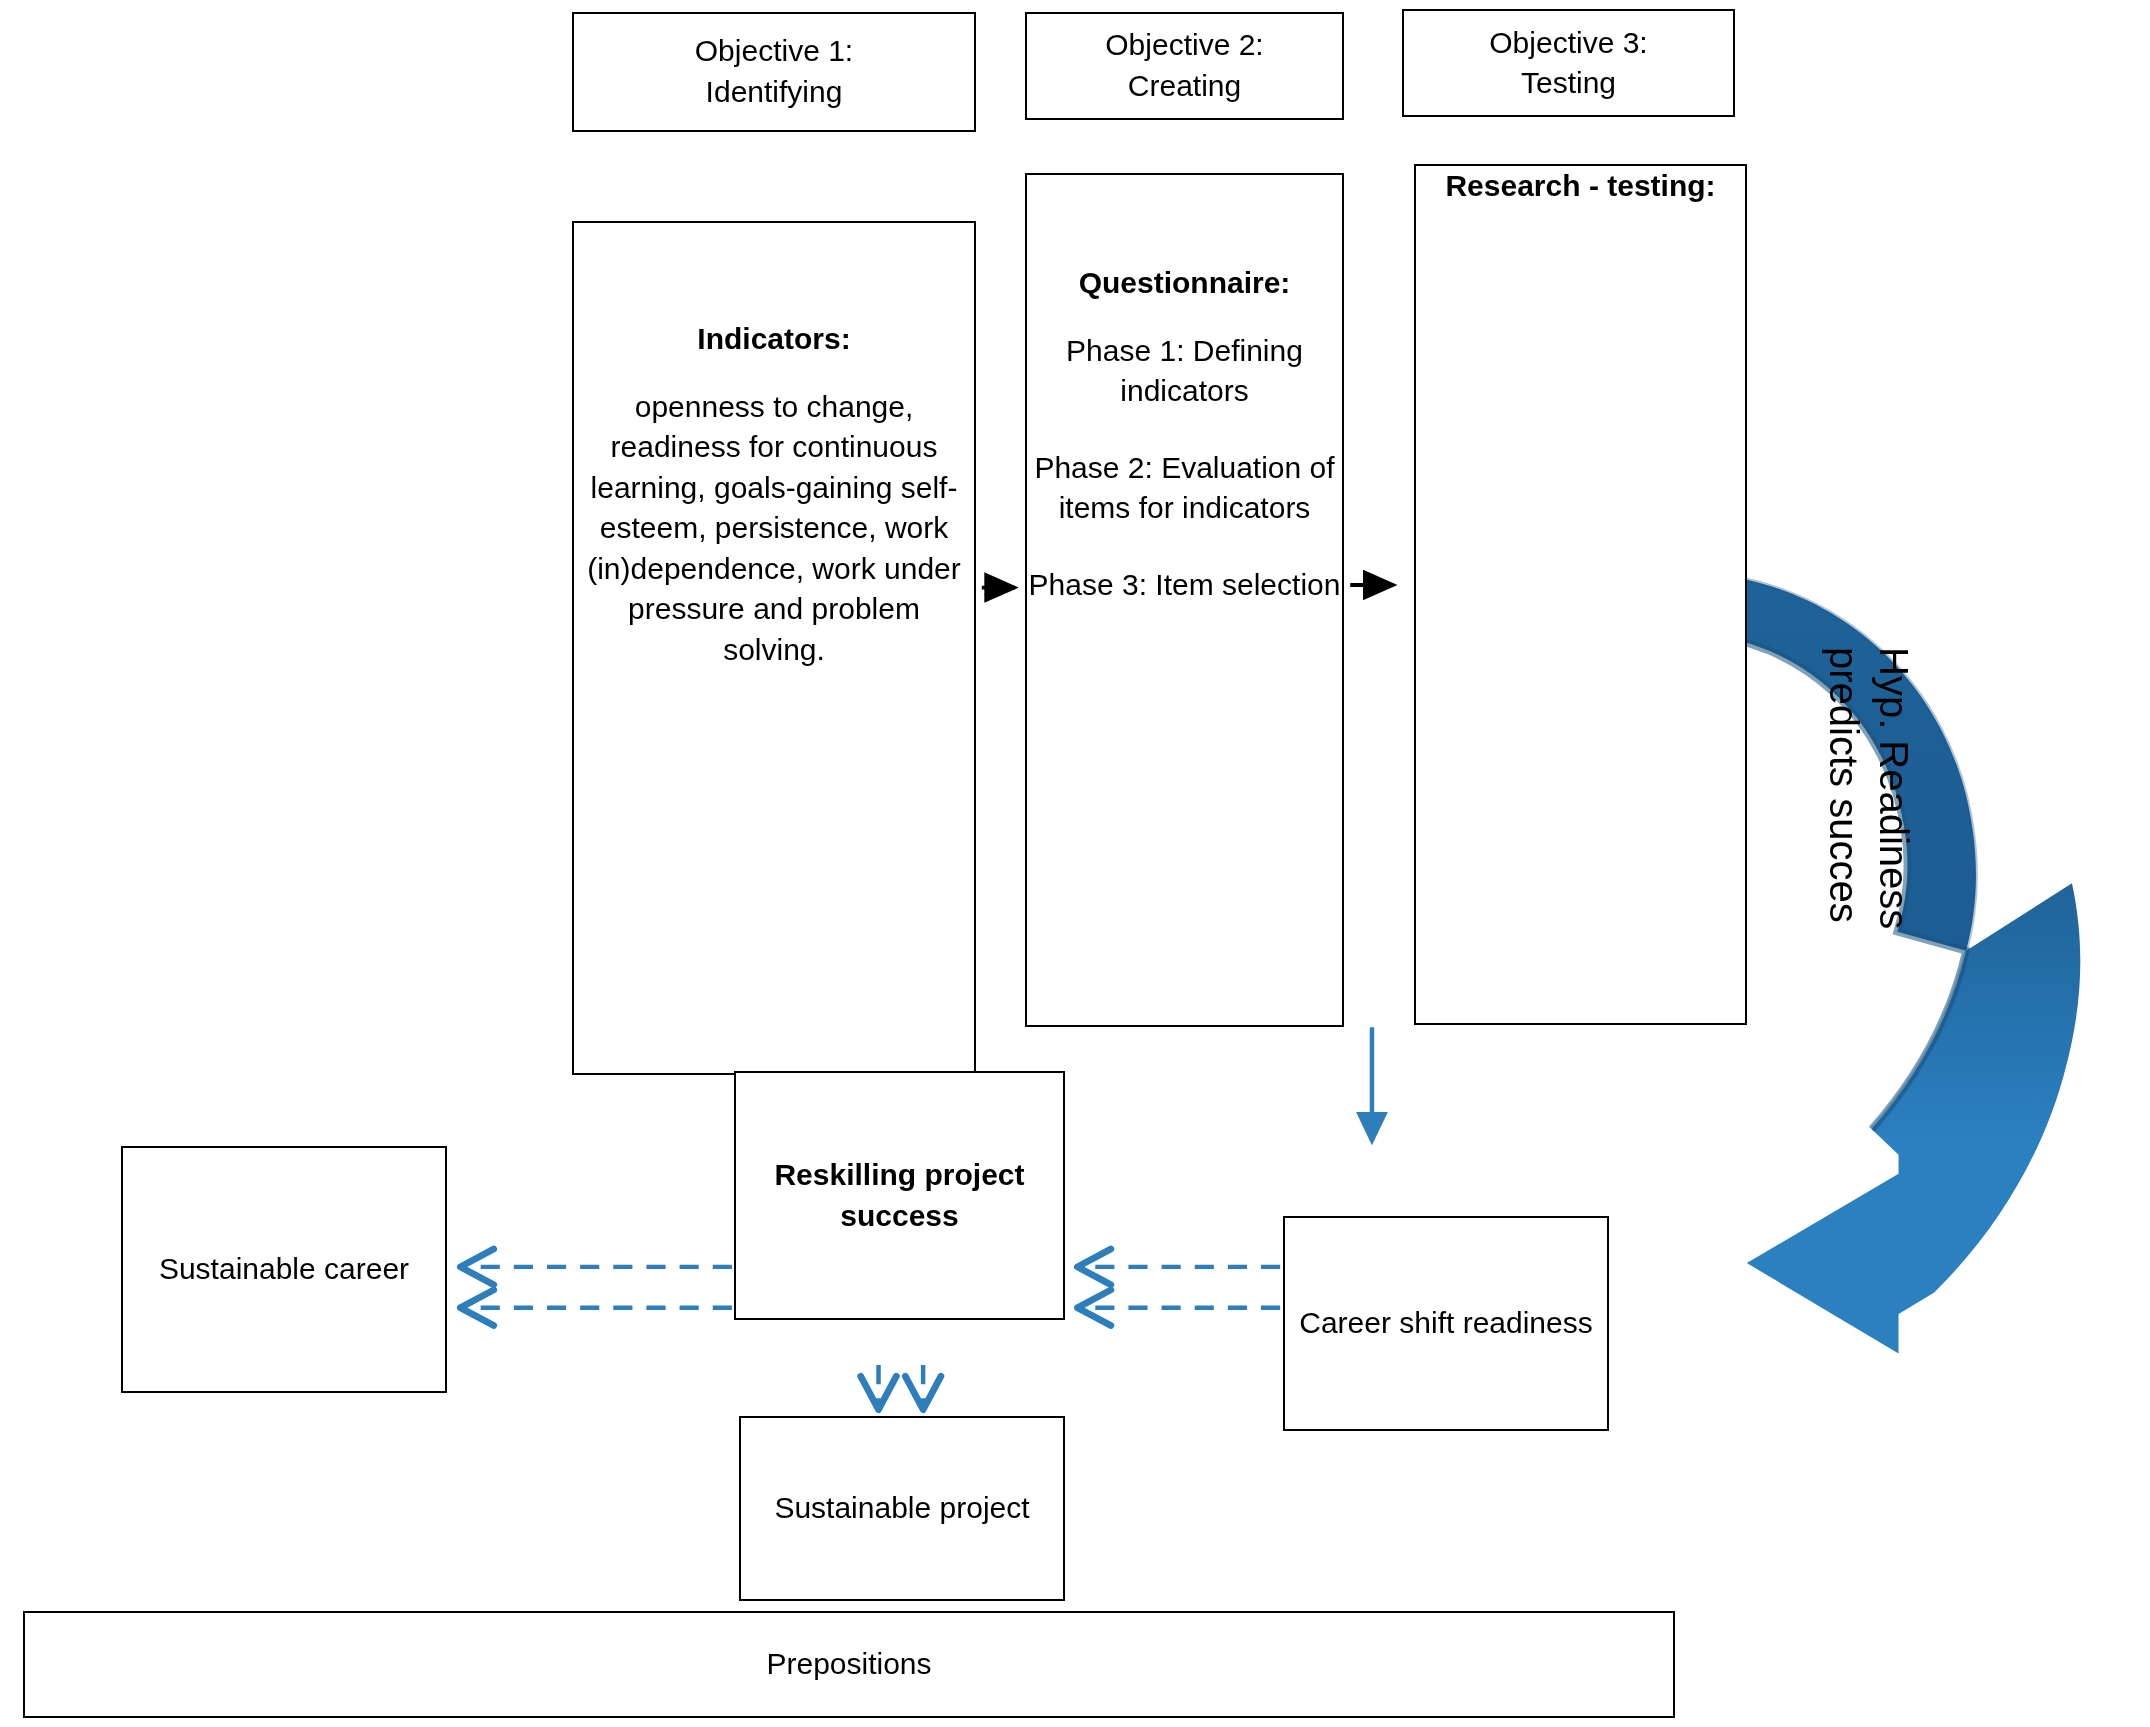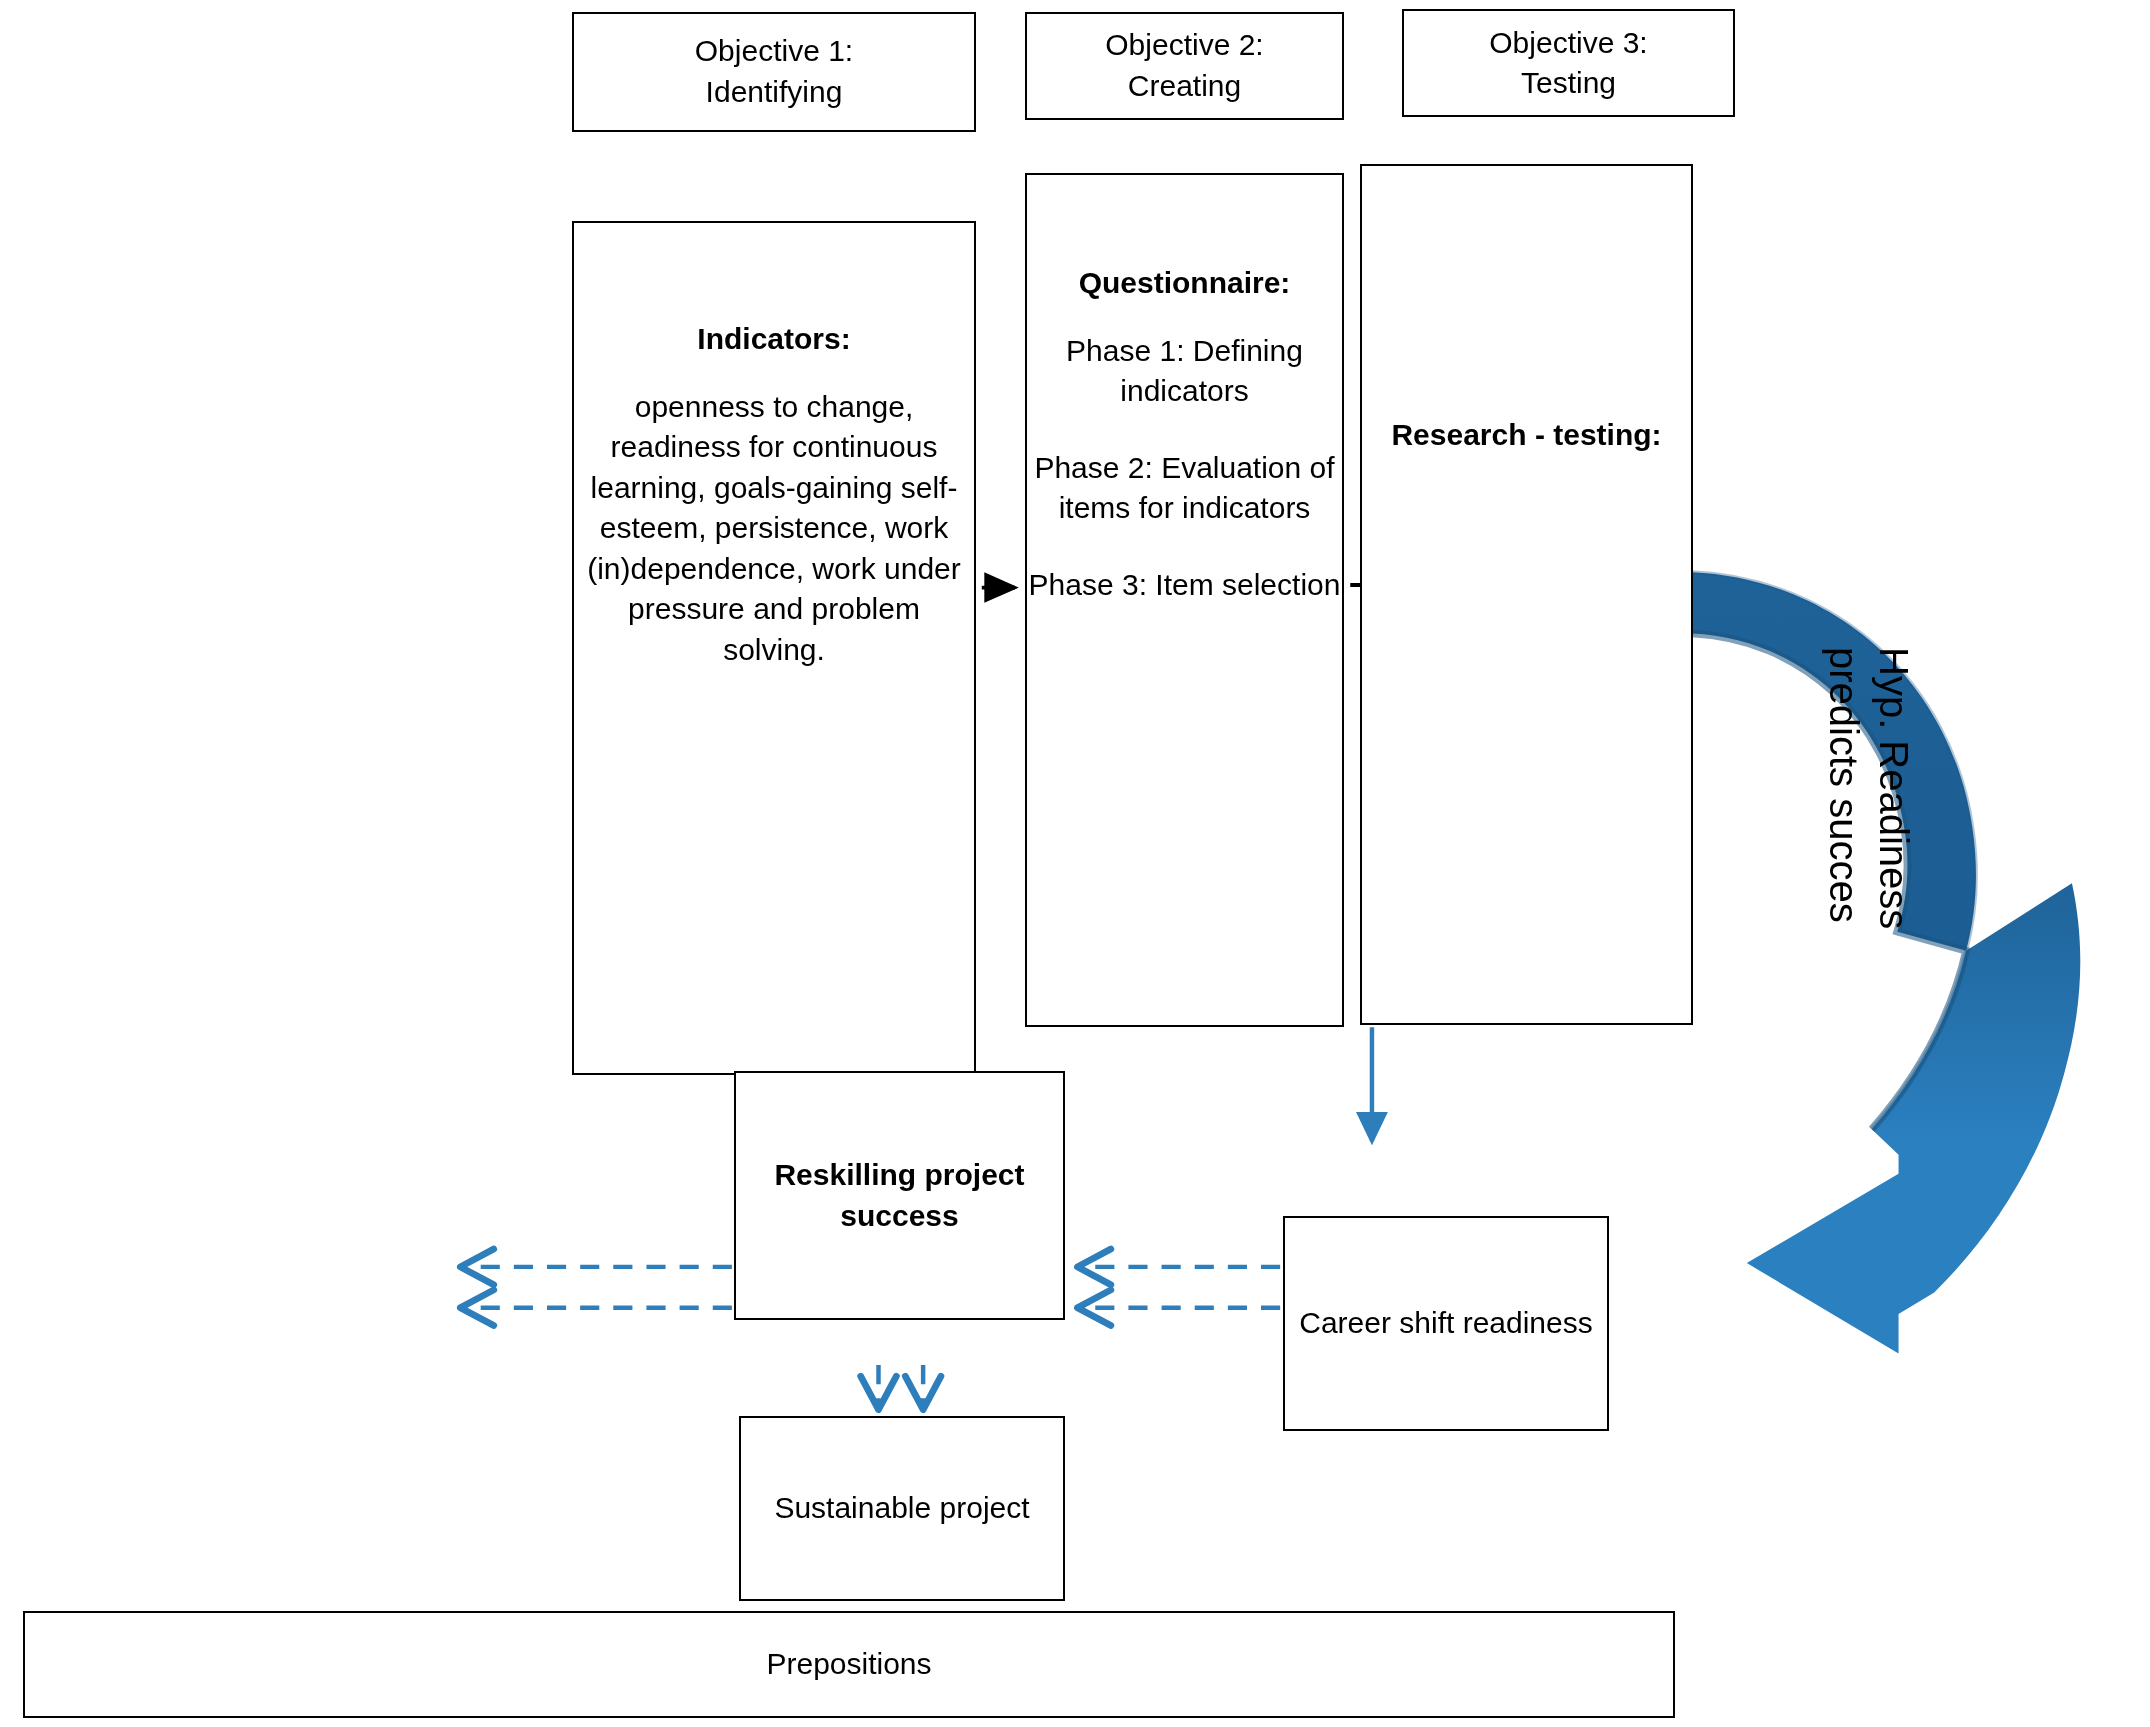--- a/index.html
+++ b/index.html
@@ -54,22 +54,22 @@
   
   #obj-1-box { left: 572px;  top: 11.5px;  width: 404px; height: 120px; }
   #obj-2-box { left: 1025px; top: 11.5px;  width: 319px; height: 108px; }
   #obj-3-box { left: 1402px; top: 9px;  width: 333px; height: 108px; }
 
   
   #indicators-box    { left: 572px;  top: 173px; width: 404px; height: 343px;
                        justify-content: flex-start; padding-top: 96px; }
   #questionnaire-box { left: 1025px; top: 173px; width: 319px; height: 343px;
                        justify-content: flex-start; padding-top: 88px; }
-  #research-box      { left: 1360px; top: 164px; width: 333px; height: 352px;
-                       justify-content: flex-start; padding-top: 249px; }
+  #research-box      { left: 1414px; top: 164px; width: 333px; height: 352px;
+                       justify-content: flex-start; }
 
   
   #indicators-box    { height: 854px; margin-top: 48px; }
   #questionnaire-box { height: 854px; }
   #research-box      { height: 861px; }
 
   .col-inner { width: 100%; }
   .col-inner .ttl { font-weight: bold; margin-bottom: 27px; }
   .col-inner .para { margin: 0; }
   .col-inner .para + .para { margin-top: 36px; }
@@ -236,20 +236,23 @@
       <div class="box-text t-body para">Phase 3: Item selection</div>
     </div>
   </div>
 
   <div class="box" id="research-box">
     <div class="col-inner">
       <div class="box-text t-heading ttl">Research - testing:</div>
     </div>
   </div>
 
+  <div class="box" id="sustainable-career-box">
+    <span class="box-text t-node">Sustainable career</span>
+  </div>
 
   <div class="box" id="reskilling-box">
     <span class="box-text t-node">Reskilling project success</span>
   </div>
 
   <div class="box" id="career-shift-box">
     <span class="box-text t-node">Career shift readiness</span>
   </div>
 
   <div class="box" id="sustainable-project-box">

